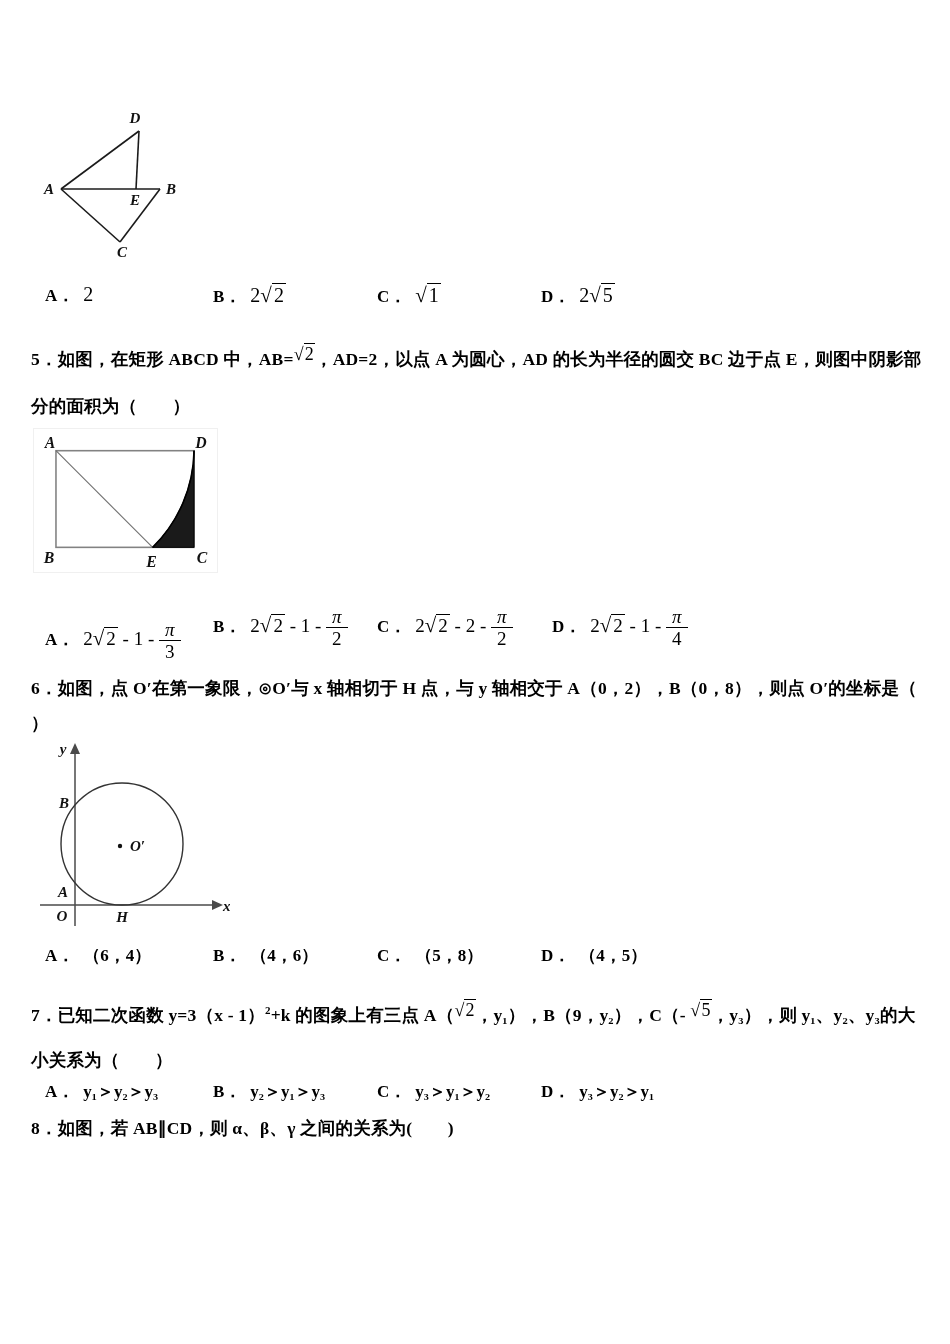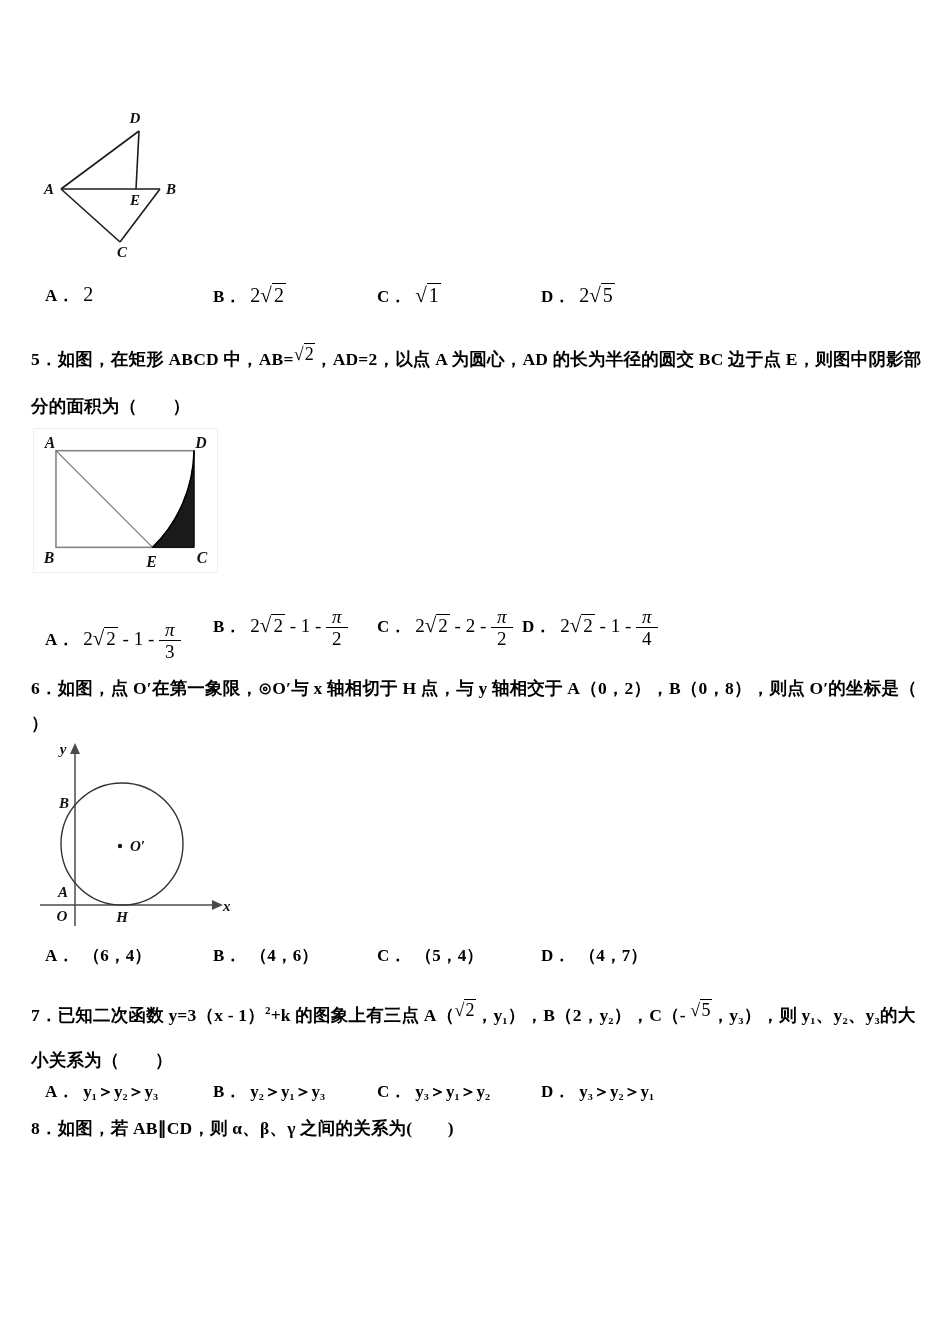--- a/index.html
+++ b/index.html
@@ -82,21 +82,21 @@
 <div class="abs optrow" style="top:596px; height:52px">
   <div class="opt" style="left:45px; top:23px">
     <span class="letter">A．</span><span class="mathv" style="font-size:19px"><span>2</span><span class="rsign">√</span><span class="rad">2</span><span> - 1 - </span></span><span class="frac"><span class="num">π</span><span class="den">3</span></span>
   </div>
   <div class="opt" style="left:213px; top:10px">
     <span class="letter">B．</span><span class="mathv" style="font-size:19px"><span>2</span><span class="rsign">√</span><span class="rad">2</span><span> - 1 - </span></span><span class="frac"><span class="num">π</span><span class="den">2</span></span>
   </div>
   <div class="opt" style="left:377px; top:10px">
     <span class="letter">C．</span><span class="mathv" style="font-size:19px"><span>2</span><span class="rsign">√</span><span class="rad">2</span><span> - 2 - </span></span><span class="frac"><span class="num">π</span><span class="den">2</span></span>
   </div>
-  <div class="opt" style="left:522px; top:10px">
+  <div class="opt" style="left:552px; top:10px">
     <span class="letter">D．</span><span class="mathv" style="font-size:19px"><span>2</span><span class="rsign">√</span><span class="rad">2</span><span> - 1 - </span></span><span class="frac"><span class="num">π</span><span class="den">4</span></span>
   </div>
 </div>
 
 <div class="abs qline" style="left:31px; top:676px">6．如图，点 O′在第一象限，⊙O′与 x 轴相切于 H 点，与 y 轴相交于 A（0，2），B（0，8），则点 O′的坐标是（</div>
 <div class="abs qline" style="left:31px; top:711px">）</div>
 
 <svg class="abs" style="left:30px; top:738px" width="200" height="190" viewBox="0 0 200 190">
   <g stroke="#4a4a4a" stroke-width="1.5" fill="none">
     <line x1="45" y1="14" x2="45" y2="188"></line>
@@ -116,29 +116,29 @@
 </svg>
 
 <div class="abs optrow" style="top:944px">
   <div class="opt" style="left:45px">
     <span class="letter">A．</span><span class="letter">（6，4）</span>
   </div>
   <div class="opt" style="left:213px">
     <span class="letter">B．</span><span class="letter">（4，6）</span>
   </div>
   <div class="opt" style="left:377px">
-    <span class="letter">C．</span><span class="letter">（5，4）</span>
+    <span class="letter">C．</span><span class="letter">（5，8）</span>
   </div>
   <div class="opt" style="left:541px">
-    <span class="letter">D．</span><span class="letter">（4，7）</span>
+    <span class="letter">D．</span><span class="letter">（4，5）</span>
   </div>
 </div>
 
 <div class="abs qline" style="left:31px; top:1000px">
-  <span>7．已知二次函数 y=3（x - 1）</span><span class="sup">2</span><span>+k 的图象上有三点 A（</span><span class="qsqrt"><span class="rsign" style="font-size:18px">√</span><span class="rad">2</span></span><span>，y₁），B（2，y₂），C（- </span><span class="qsqrt"><span class="rsign" style="font-size:18px">√</span><span class="rad">5</span></span><span>，y₃），则 y₁、y₂、y₃的大</span>
+  <span>7．已知二次函数 y=3（x - 1）</span><span class="sup">2</span><span>+k 的图象上有三点 A（</span><span class="qsqrt"><span class="rsign" style="font-size:18px">√</span><span class="rad">2</span></span><span>，y₁），B（9，y₂），C（- </span><span class="qsqrt"><span class="rsign" style="font-size:18px">√</span><span class="rad">5</span></span><span>，y₃），则 y₁、y₂、y₃的大</span>
 </div>
 <div class="abs qline" style="left:31px; top:1048px">小关系为（　　）</div>
 
 <div class="abs optrow" style="top:1080px">
   <div class="opt" style="left:45px">
     <span class="letter">A．</span><span class="letter">y₁＞y₂＞y₃</span>
   </div>
   <div class="opt" style="left:213px">
     <span class="letter">B．</span><span class="letter">y₂＞y₁＞y₃</span>
   </div>

